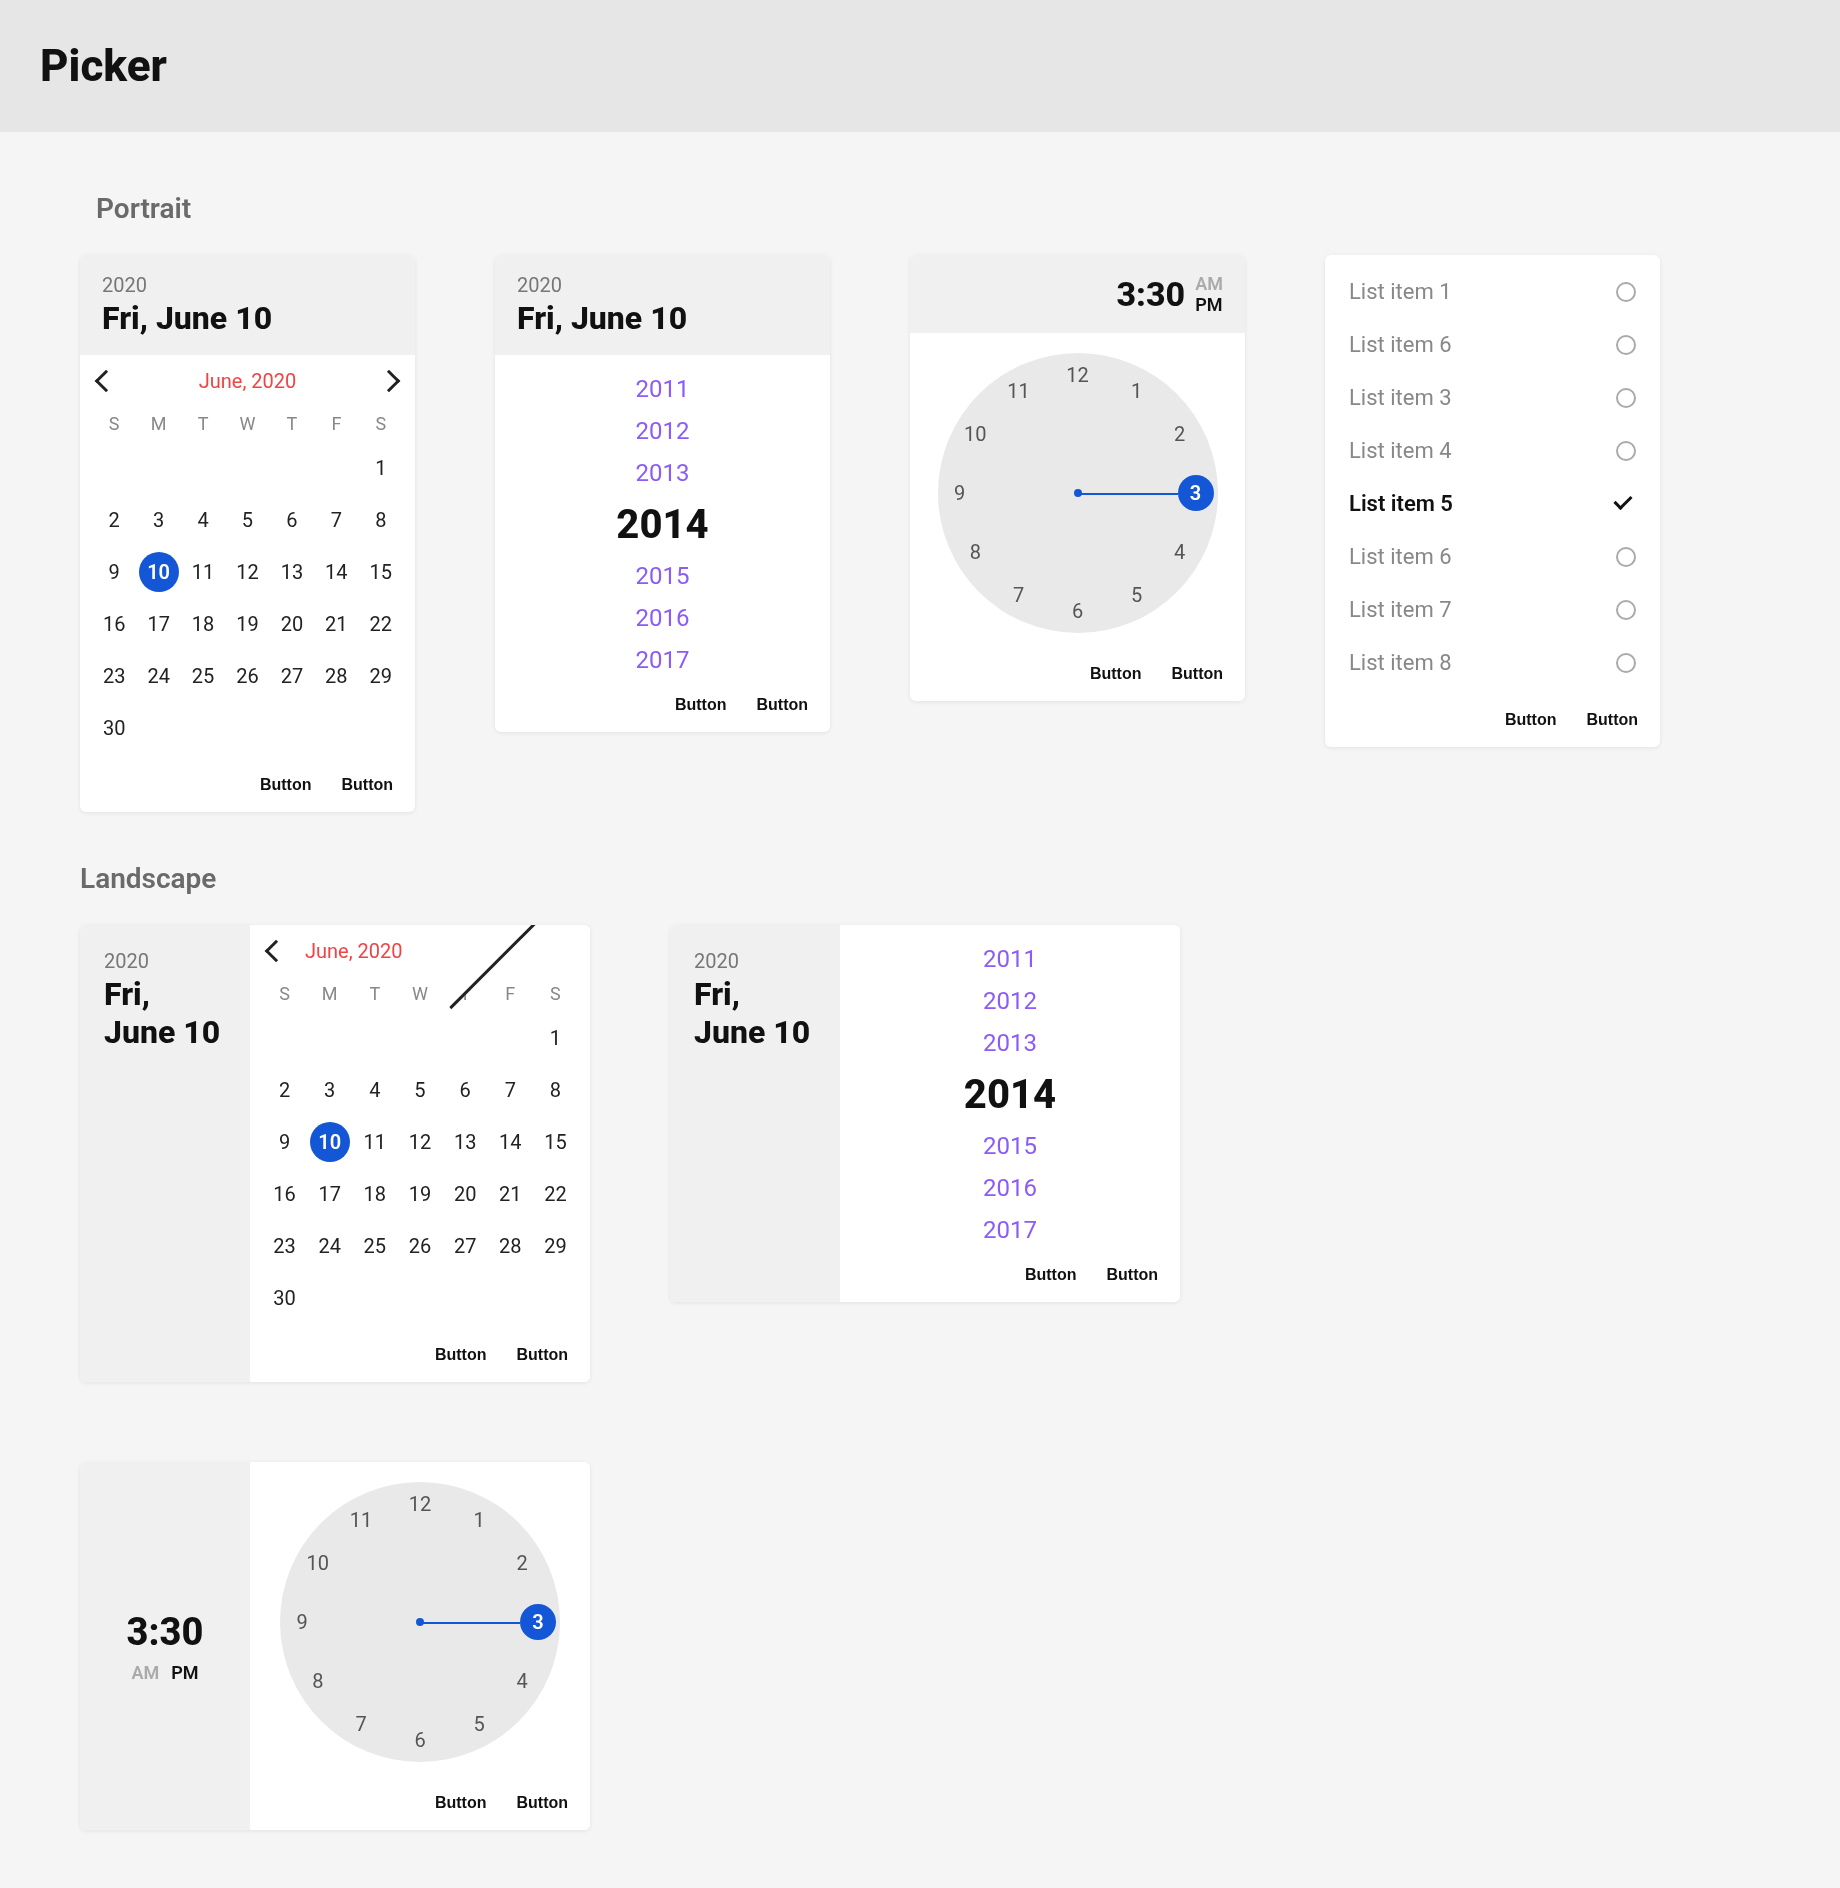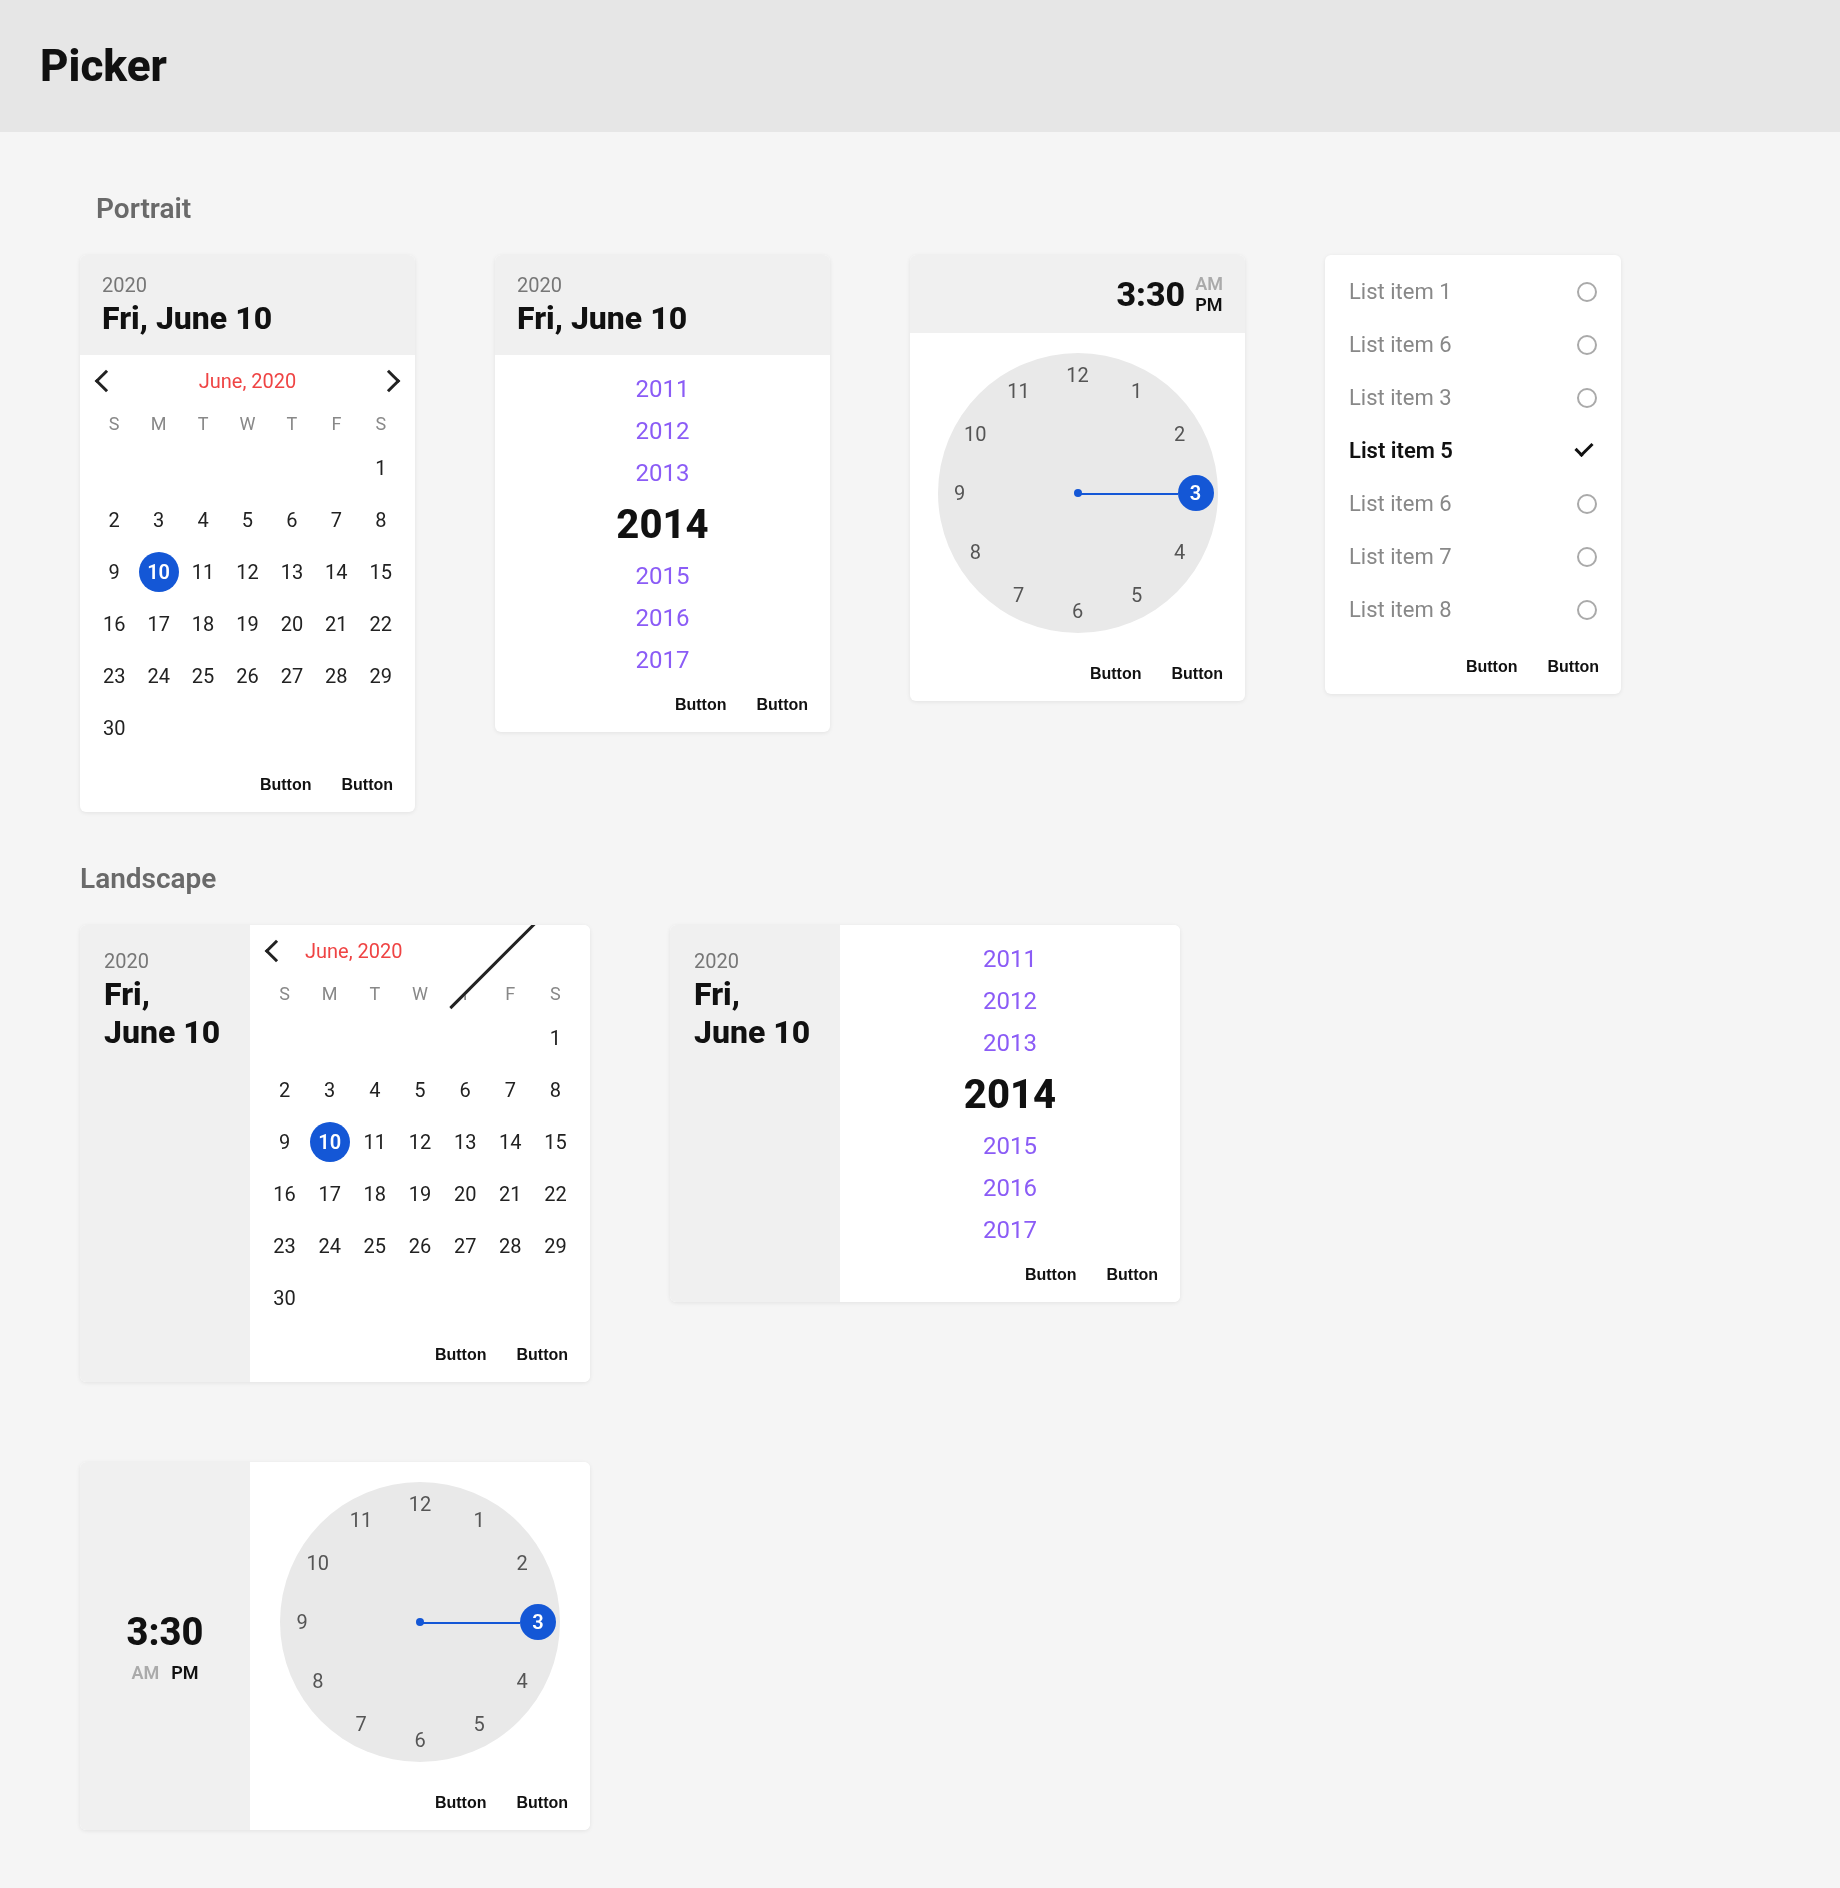--- a/index.html
+++ b/index.html
@@ -76,21 +76,21 @@
   
   .ls-clock-header { background:#f0f0f0; padding:30px 24px; width:170px; display:flex; flex-direction:column; align-items:center; justify-content:center;}
   .ls-clock-header .time { font-size:38px; font-weight:800; }
   .ls-clock-header .ampm-row { display:flex; gap:12px; font-size:18px; font-weight:600; margin-top:8px;}
   .ls-clock-header .ampm-row span { color:#aaa; cursor:pointer;}
   .ls-clock-header .ampm-row span.sel { color:#111;}
 
   .w-portrait-cal { width: 335px; }
   .w-portrait-year { width: 335px; }
   .w-portrait-clock { width: 335px; }
-  .w-portrait-list { width: 296px; }
+  .w-portrait-list { width: 335px; }
   .w-ls { width: 510px; }
   .w-ls-clock { width: 510px; }
 </style>
 </head>
 <body>
 
 <div class="page">
   <div class="titlebar">
     <h1>Picker</h1>
   </div>
@@ -222,20 +222,24 @@
               <div class="radio"></div>
             </div>
             <div class="list-item">
               <span>List item 6</span>
               <div class="radio"></div>
             </div>
             <div class="list-item">
               <span>List item 3</span>
               <div class="radio"></div>
             </div>
+            <div class="list-item">
+              <span>List item 4</span>
+              <div class="radio"></div>
+            </div>
             <div class="list-item sel">
               <span>List item 5</span>
               <div class="check"></div>
             </div>
             <div class="list-item">
               <span>List item 6</span>
               <div class="radio"></div>
             </div>
             <div class="list-item">
               <span>List item 7</span>

